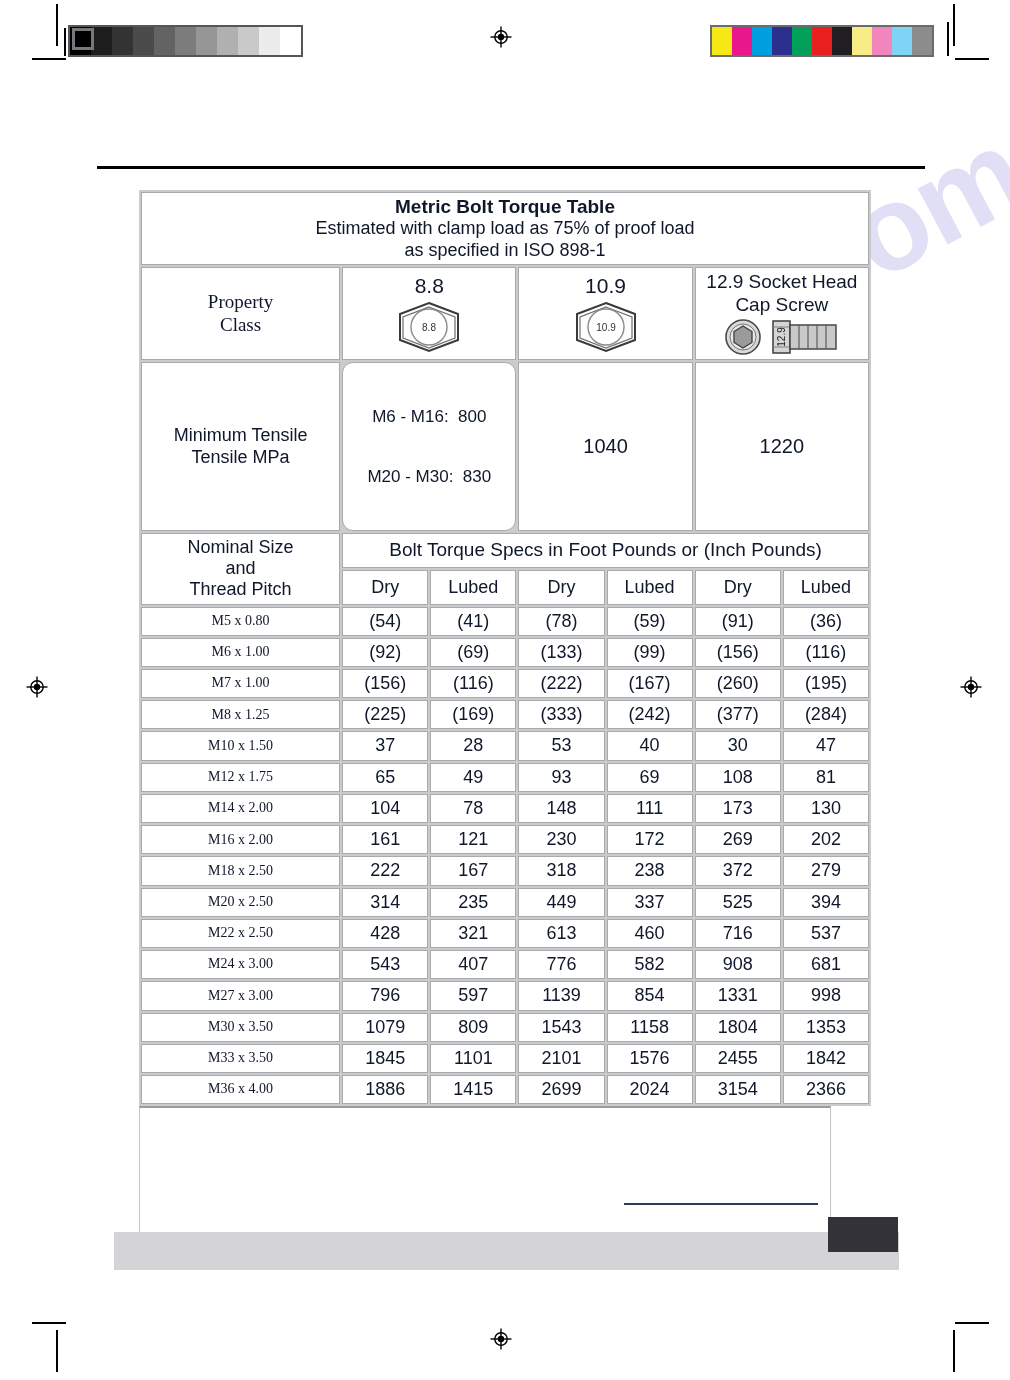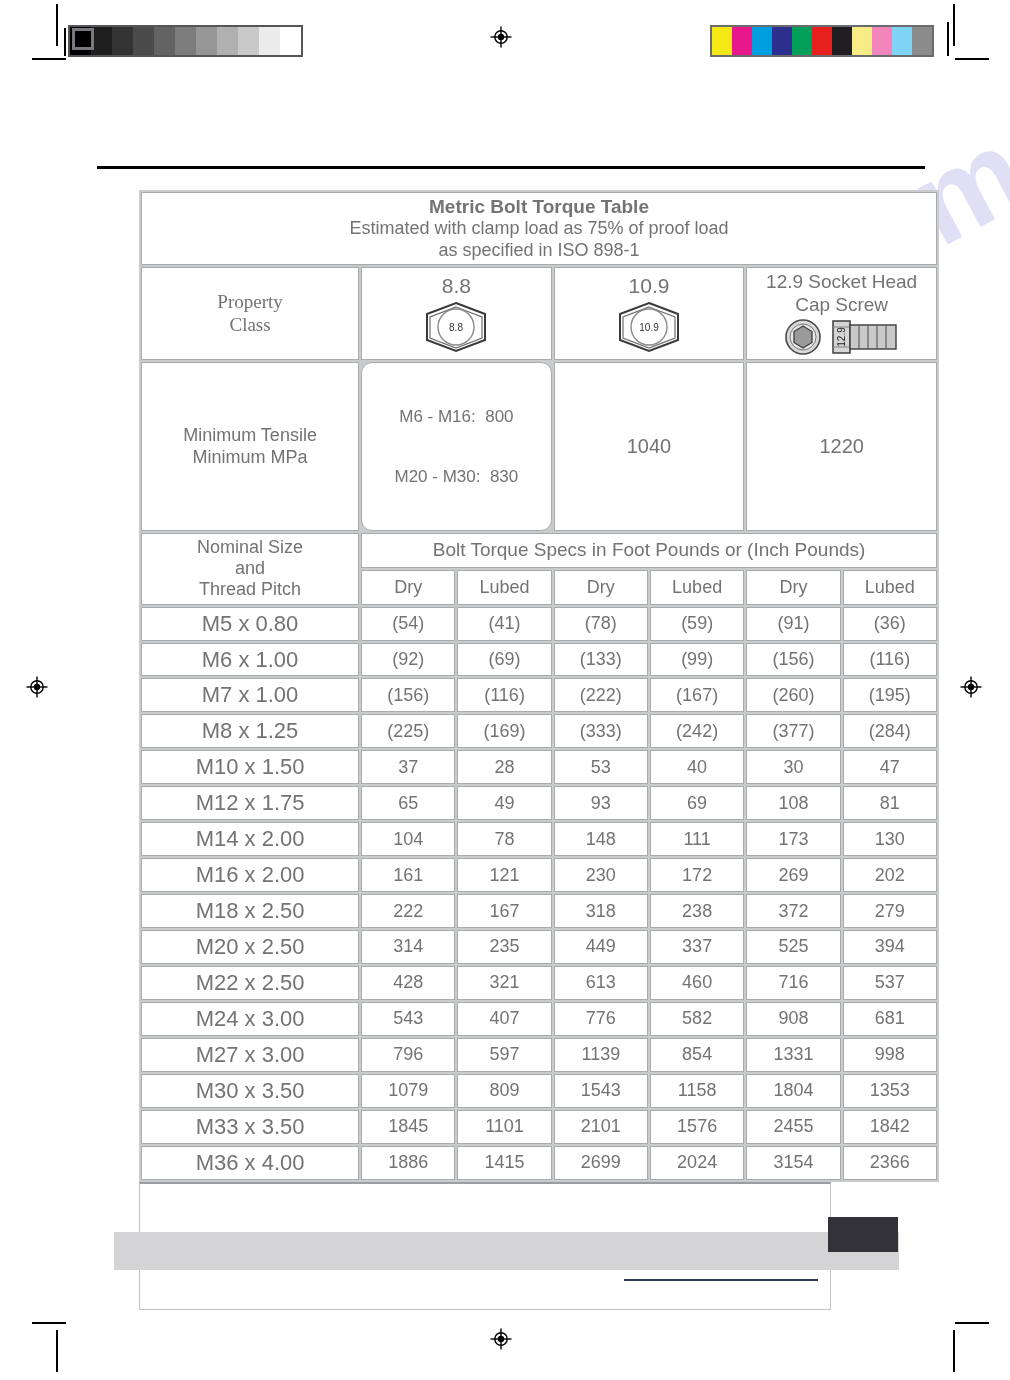--- a/index.html
+++ b/index.html
@@ -67,27 +67,27 @@
   #doc-area {
     position: absolute;
     left: 139px; top: 190px;
     width: 692px;
     height: 925px;
     box-sizing: border-box;
   }
 
   
   table.torque {
-    width: 800px;
+    width: 732px;
     border-collapse: separate;
     border-spacing: 2px;
     background: #c9cbcd;
     table-layout: fixed;
     font-size: 17px;
-    color: #737373;
+    color: #0f172a;
   }
   table.torque td {
     background: #ffffff;
     border: 1px solid #a8abae;
     text-align: center;
     vertical-align: middle;
     padding: 3px 2px;
     line-height: 1.18;
   }
   td.hl { background: #f0a164; }
@@ -110,21 +110,21 @@
     padding-left: 10px;
     line-height: 1.35;
     white-space: pre;
     border-radius: 11px;
   }
   td.tensile-val { font-size: 20px; }
 
   td.nominal-head { font-size: 18px; line-height: 1.35; }
   td.specs-head { font-size: 19px; }
   td.drylube { font-size: 18px; }
-  td.size-cell { font-size: 22px; }
+  td.size-cell { font-size: 14px; font-family: Liberation Serif, serif; }
   td.val-cell { font-size: 18px; }
 
   .bolt-icon, .socket-icon { display: block; margin: 0 auto; }
 
   #tail-box {
     width: 692px;
     height: 128px;
     margin-top: 0px;
     border: 1px solid #c3c5c8;
     border-top: 2px solid #9a9ca0;
@@ -317,21 +317,21 @@
             <line x1="90" y1="9" x2="90" y2="33" stroke="#555" stroke-width="1.1"></line>
             <line x1="99" y1="9" x2="99" y2="33" stroke="#555" stroke-width="1.1"></line>
             <line x1="108" y1="9" x2="108" y2="33" stroke="#555" stroke-width="1.1"></line>
           </svg>
         </td>
       </tr>
 
       <tr>
         <td class="tensile-left">
           <div>Minimum Tensile</div>
-          <div>Minimum MPa</div>
+          <div>Tensile MPa</div>
         </td>
         <td class="tensile-inner" colspan="2">
           <div>M6 - M16:  800</div>
           <div>M20 - M30:  830</div>
         </td>
         <td class="tensile-val" colspan="2">1040</td>
         <td class="tensile-val" colspan="2">1220</td>
       </tr>
 
       <tr>

